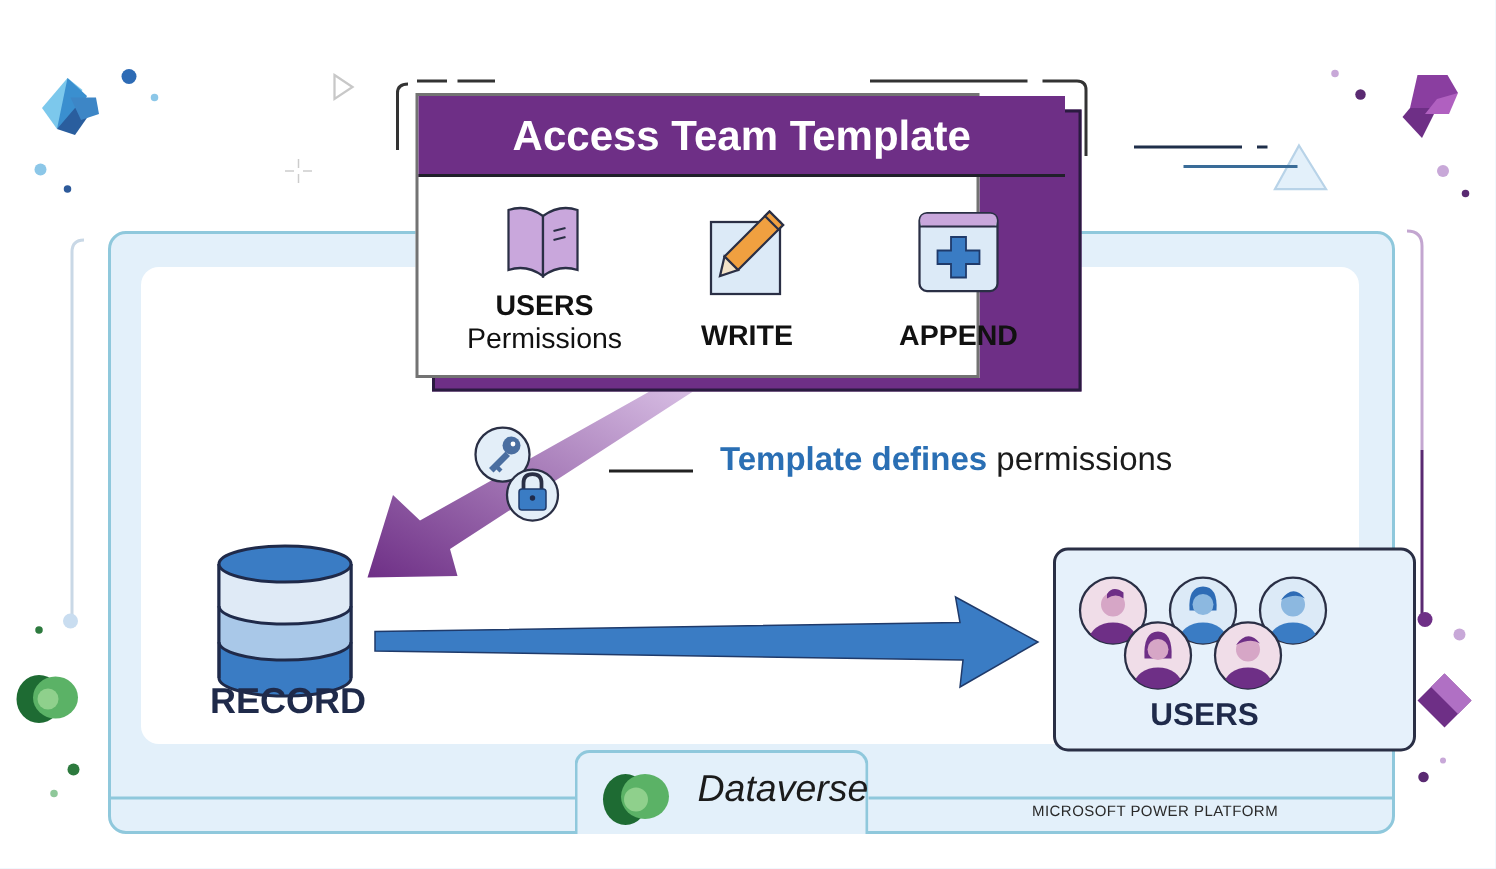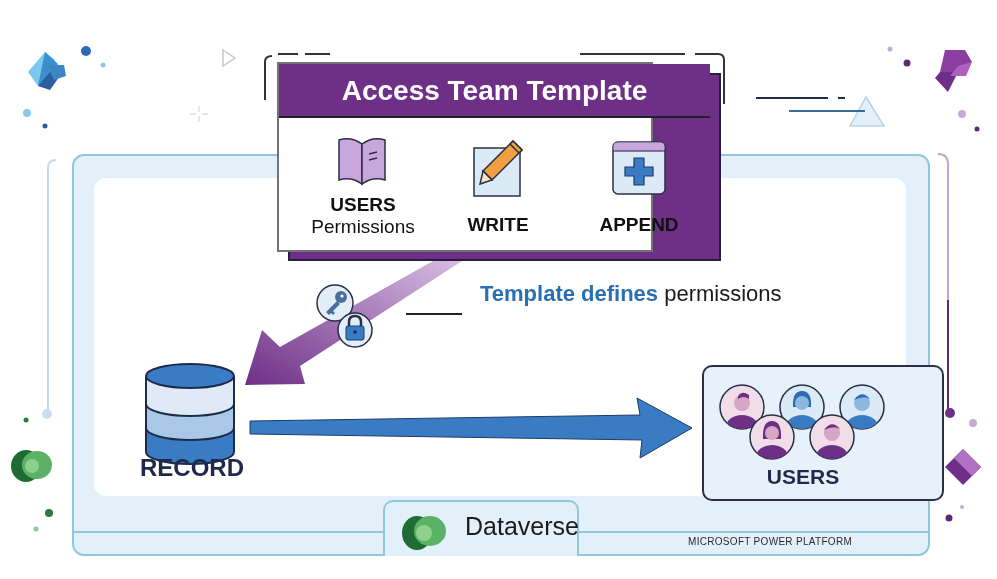--- a/index.html
+++ b/index.html
@@ -7,34 +7,34 @@
          font-family:"DejaVu Sans", "Liberation Sans", sans-serif; }
   .abs { position:absolute; }
   
   #platform-frame { left:72px; top:154px; width:858px; height:402px; background:#e3f0fa;
          border:2px solid #8fc8dc; border-radius:12px; box-sizing:border-box; }
   #inner-canvas { left:94px; top:178px; width:812px; height:318px; background:#ffffff; border-radius:12px; }
   #footer-tab { left:383px; top:500px; width:196px; height:56px; background:#e3f0fa;
          border:2px solid #8fc8dc; border-bottom:none; border-radius:10px 10px 0 0; box-sizing:border-box; }
   #footer-line { left:579px; top:531px; width:349px; height:2px; background:#8fc8dc; }
   #footer-line-left { left:74px; top:531px; width:310px; height:2px; background:#8fc8dc; }
-  #dataverse-label { left:465px; top:512px; font-size:25px; color:#1b1b1b; font-family:"Liberation Sans", sans-serif; }
+  #dataverse-label { left:465px; top:512px; font-size:25px; color:#1b1b1b; font-family:"Liberation Sans", sans-serif;font-style:italic; }
   #platform-label { left:688px; top:536px; font-size:10px; color:#2a2a2a; letter-spacing:0.3px; font-family:"Liberation Sans", sans-serif; }
 
   
   #template-shadow { left:288px; top:73px; width:433px; height:188px; background:#6e2f86; border:2px solid #2a1a40; box-sizing:border-box; }
   #template-card { left:277px; top:62px; width:376px; height:190px; background:#fff; border:2px solid #737373; box-sizing:border-box; }
   #template-header { left:0; top:0; width:431px; height:54px; background:#6e2f86; border-bottom:2px solid #20202a; box-sizing:border-box;
          color:#fff; font-weight:bold; font-size:28px; text-align:center; line-height:54px; font-family:"Liberation Sans", sans-serif; }
   .perm { top:62px; text-align:center; width:140px; }
   .perm-title { font-weight:bold; font-size:19px; color:#111; font-family:"Liberation Sans", sans-serif; }
   .perm-sub { font-size:19px; color:#111; font-family:"Liberation Sans", sans-serif; }
 
   
-  #caption { left:480px; top:278px; font-size:22px; color:#1b1b1b; text-align:left; line-height:31px; font-family:"Liberation Sans", sans-serif; }
+  #caption { left:480px; top:290px; font-size:22px; color:#1b1b1b; text-align:left; line-height:31px; font-family:"Liberation Sans", sans-serif; }
   #caption-strong { color:#2a6fb4; font-weight:bold; }
   #caption-line { left:406px; top:313px; width:56px; height:2px; background:#222; }
 
   #record-label { left:140px; top:454px; font-size:24px; font-weight:bold; color:#1f2a4a; font-family:"Liberation Sans", sans-serif; }
 
   #users-box { left:702px; top:365px; width:242px; height:136px; background:#e6f1fb; border:2px solid #2a2f45; border-radius:10px; box-sizing:border-box; }
   #users-label { left:0; width:198px; top:98px; text-align:center; font-size:21px; font-weight:bold; color:#1f2a4a; font-family:"Liberation Sans", sans-serif; }
 </style>
 </head>
 <body>

